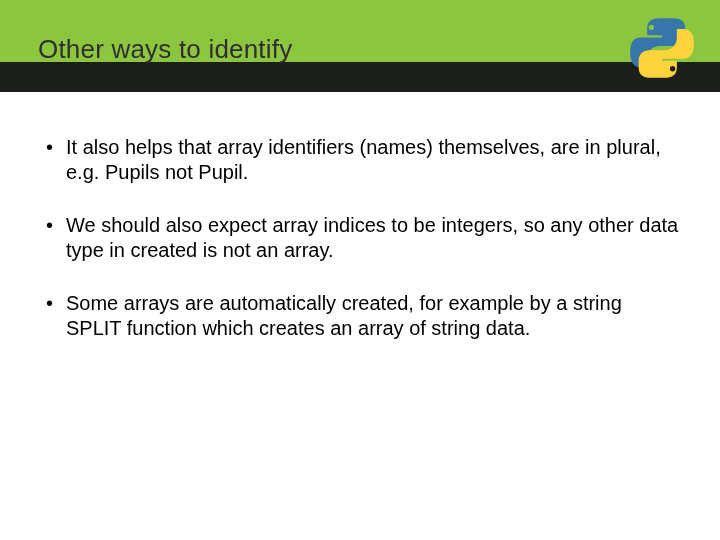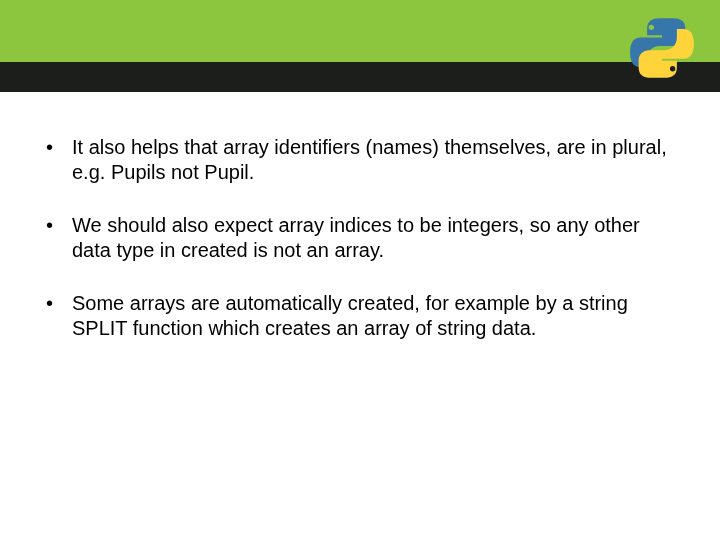--- a/index.html
+++ b/index.html
@@ -71,32 +71,32 @@
     color: #000000;
   }
   .bullet-dot {
     flex: 0 0 auto;
     width: 20px;
     font-size: 20px;
     line-height: 1.25;
   }
   .bullet-text {
     flex: 1 1 auto;
-    margin-left: 6px;
   }
 </style>
 </head>
 <body>
 
 <div class="slide">
 
   <div class="top-band"></div>
   <div class="title-bar"></div>
   <div class="title-underline"></div>
 
+  <div class="title-text">Other ways to identify</div>
 
   <div class="logo">
     <svg viewBox="0 0 64 64" width="68" height="68">
 
       <path d="M30 4c-8 0-12 3-12 10v6h14v2H12c-7 0-10 5-10 14s3 14 10 14h6v-8c0-7 5-12 12-12h14c6 0 10-4 10-10V14c0-7-4-10-12-10H30zM22 10a2.5 2.5 0 1 1 0 5 2.5 2.5 0 0 1 0-5z" fill="#3776ab"></path>
       <path d="M34 60c8 0 12-3 12-10v-6H32v-2h20c7 0 10-5 10-14S59 14 52 14h-6v8c0 7-5 12-12 12H20c-6 0-10 4-10 10v6c0 7 4 10 12 10h12zM42 54a2.5 2.5 0 1 1 0-5 2.5 2.5 0 0 1 0 5z" fill="#ffd43b"></path>
     </svg>
   </div>
 
   <div class="content">

